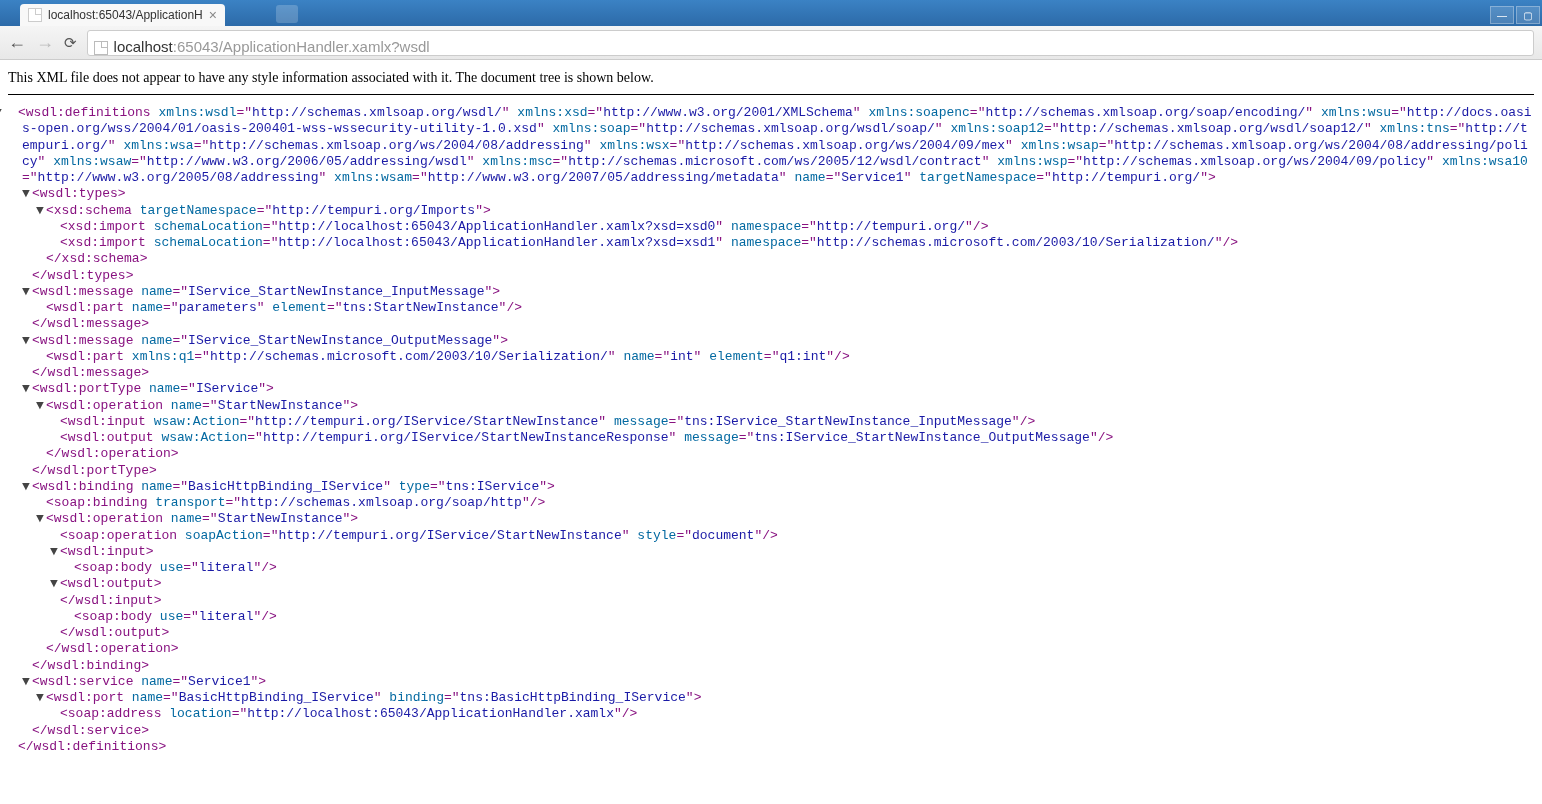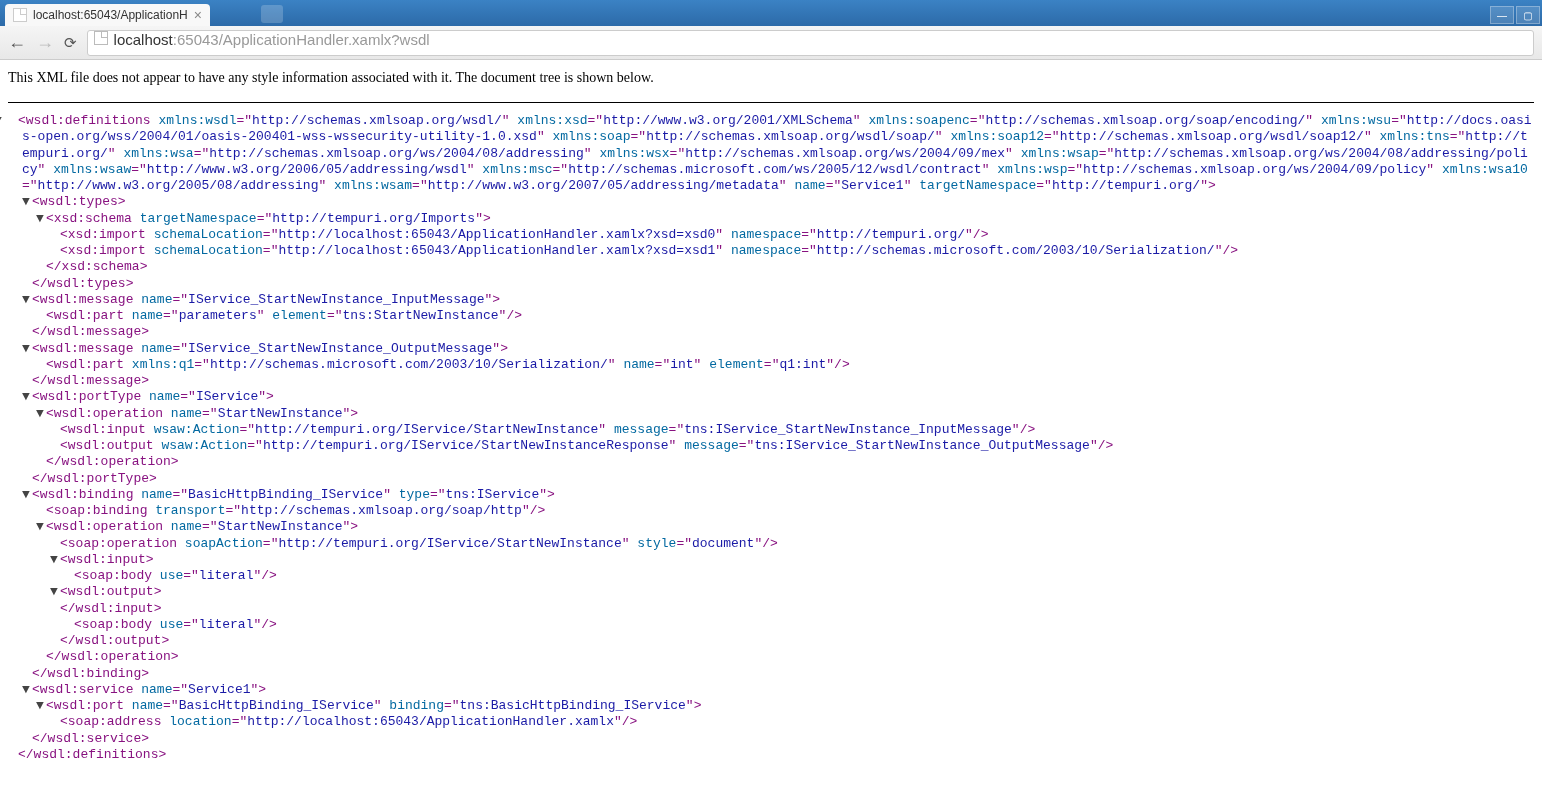--- a/index.html
+++ b/index.html
@@ -1,43 +1,43 @@
 <!DOCTYPE html>
 <html><head>
   <meta charset="utf-8">
   <style>
     * { margin: 0; padding: 0; box-sizing: border-box; }
     body { font-family: "Segoe UI", Tahoma, sans-serif; font-size: 13px; background: #fff; overflow-x: hidden; }
     
     
     .title-bar { height: 26px; background: linear-gradient(to bottom, #3b82c4, #2c6aa8); display: flex; align-items: flex-end; }
-    .tab-strip { display: flex; align-items: center; padding-left: 5px; flex: 1; gap: 45px; }
+    .tab-strip { display: flex; align-items: center; padding-left: 20px; flex: 1; gap: 45px; }
     .tab { background: #f8f8f8; border-radius: 4px 4px 0 0; padding: 4px 8px; display: flex; align-items: center; gap: 6px; min-width: 180px; height: 22px; font-size: 12px; }
     .tab-favicon { width: 14px; height: 14px; border: 1px solid #ccc; background: #fff; position: relative; }
     .tab-favicon::after { content: ""; position: absolute; top: 0; right: 0; width: 5px; height: 5px; border-left: 1px solid #ccc; border-bottom: 1px solid #ccc; }
     .tab-title { flex: 1; white-space: nowrap; overflow: hidden; text-overflow: ellipsis; color: #333; }
     .tab-close { color: #888; cursor: pointer; font-size: 14px; line-height: 1; }
     .new-tab { width: 22px; height: 18px; background: rgba(255,255,255,0.2); border-radius: 3px; margin-left: 6px; margin-bottom: 2px; }
     .window-controls { display: flex; gap: 2px; padding-right: 2px; padding-bottom: 2px; }
     .win-btn { width: 24px; height: 18px; background: rgba(255,255,255,0.15); border: 1px solid rgba(255,255,255,0.3); display: flex; align-items: center; justify-content: center; color: #fff; font-size: 10px; }
     
     .toolbar { height: 34px; background: linear-gradient(to bottom, #f5f5f5, #e8e8e8); border-bottom: 1px solid #ccc; display: flex; align-items: center; padding: 0 8px; gap: 10px; }
     .nav-btn { color: #555; font-size: 18px; cursor: pointer; }
     .nav-btn.disabled { color: #bbb; }
     .reload-btn { color: #555; font-size: 15px; cursor: pointer; }
-    .omnibox { flex: 1; height: 26px; border: 1px solid #ccc; border-radius: 3px; background: #fff; display: flex; align-items: flex-start; padding: 0 6px; gap: 6px; }
+    .omnibox { flex: 1; height: 26px; border: 1px solid #ccc; border-radius: 3px; background: #fff; display: flex; align-items: flex-end; padding: 0 6px; gap: 6px; }
     .page-icon { width: 14px; height: 14px; border: 1px solid #bbb; background: #fff; position: relative; }
     .page-icon::after { content: ""; position: absolute; top: 0; right: 0; width: 5px; height: 5px; border-left: 1px solid #bbb; border-bottom: 1px solid #bbb; }
     .url-text { font-size: 15px; color: #333; }
     .url-host { color: #333; }
     .url-path { color: #999; }
     
     
     .content { padding: 10px 8px; }
-    .info-msg { font-family: Georgia, serif; font-size: 14px; color: #000; padding-bottom: 16px; border-bottom: 1px solid #000; margin-bottom: 10px; }
+    .info-msg { font-family: Georgia, serif; font-size: 14px; color: #000; padding-bottom: 8px; border-bottom: 1px solid #000; margin-bottom: 10px; }
     
     .xml-tree { font-family: "Courier New", monospace; font-size: 13px; line-height: 1.25; white-space: nowrap; color: #000; }
     .line { display: block; }
     .toggle { display: inline-block; width: 10px; color: #444; cursor: pointer; user-select: none; }
     .i1 { padding-left: 14px; }
     .i2 { padding-left: 28px; }
     .i3 { padding-left: 42px; }
     .i4 { padding-left: 56px; }
     .tag { color: #881280; }
     .attr-name { color: #0369a1; }

